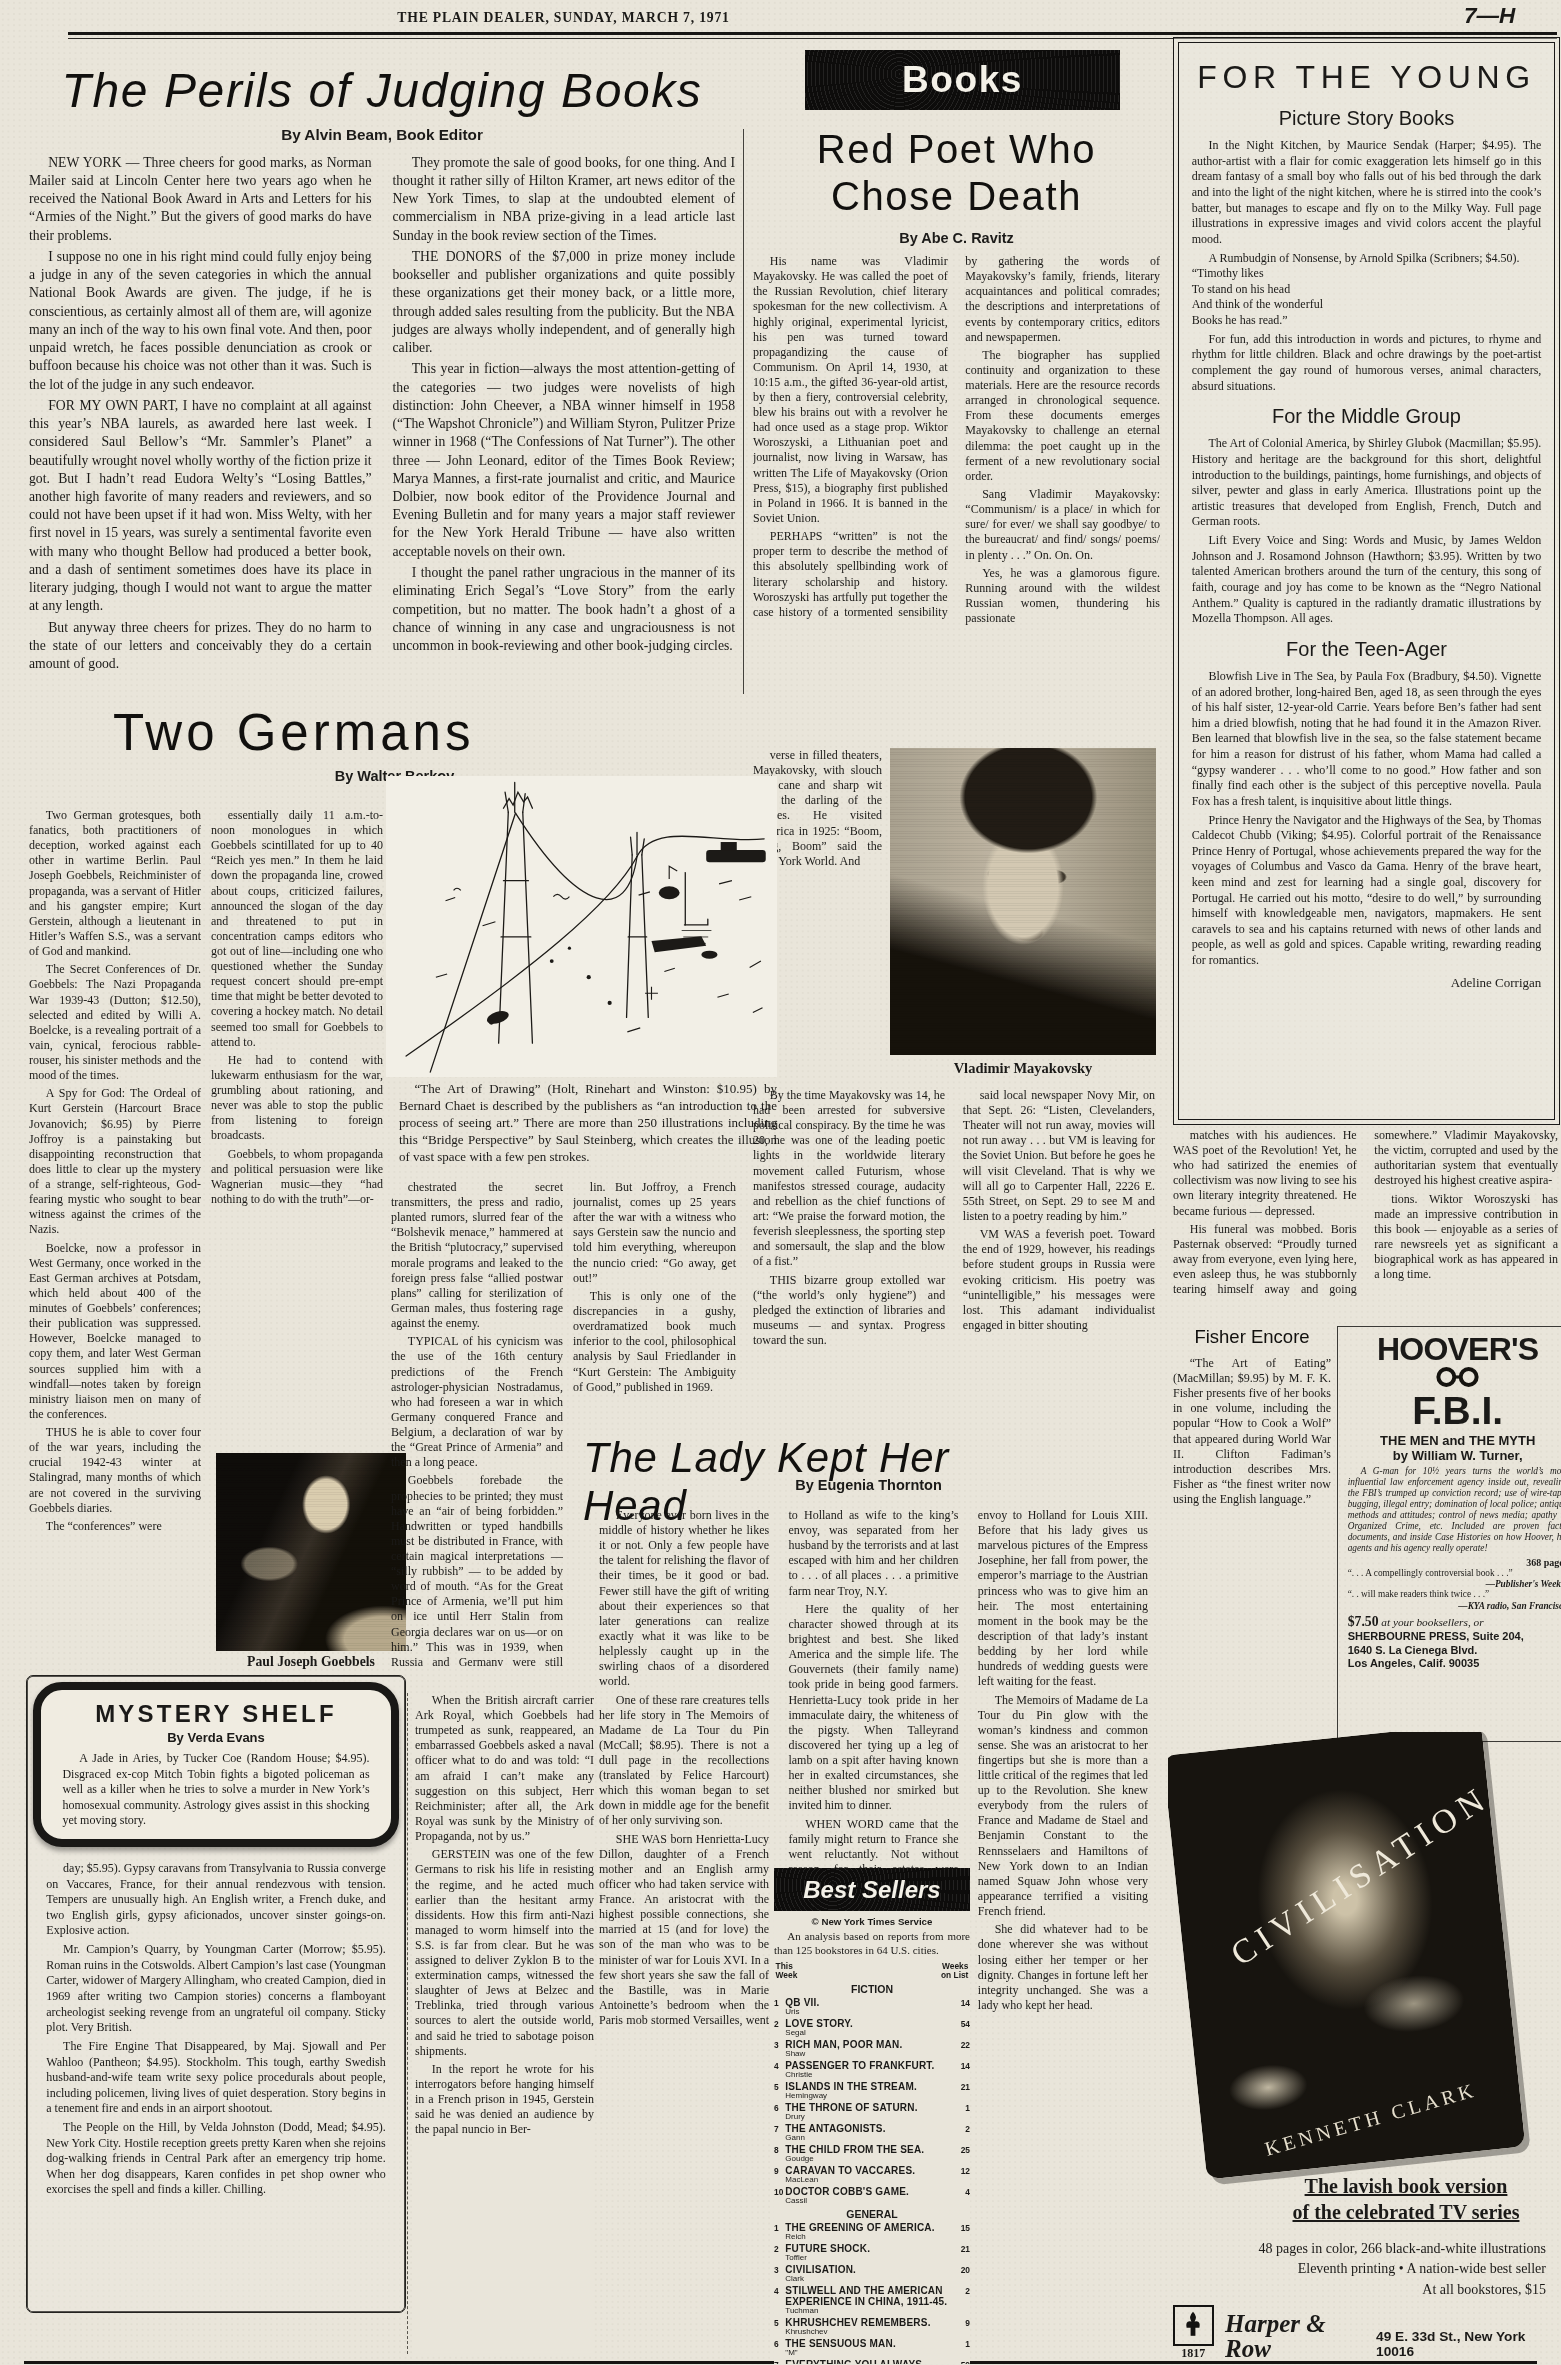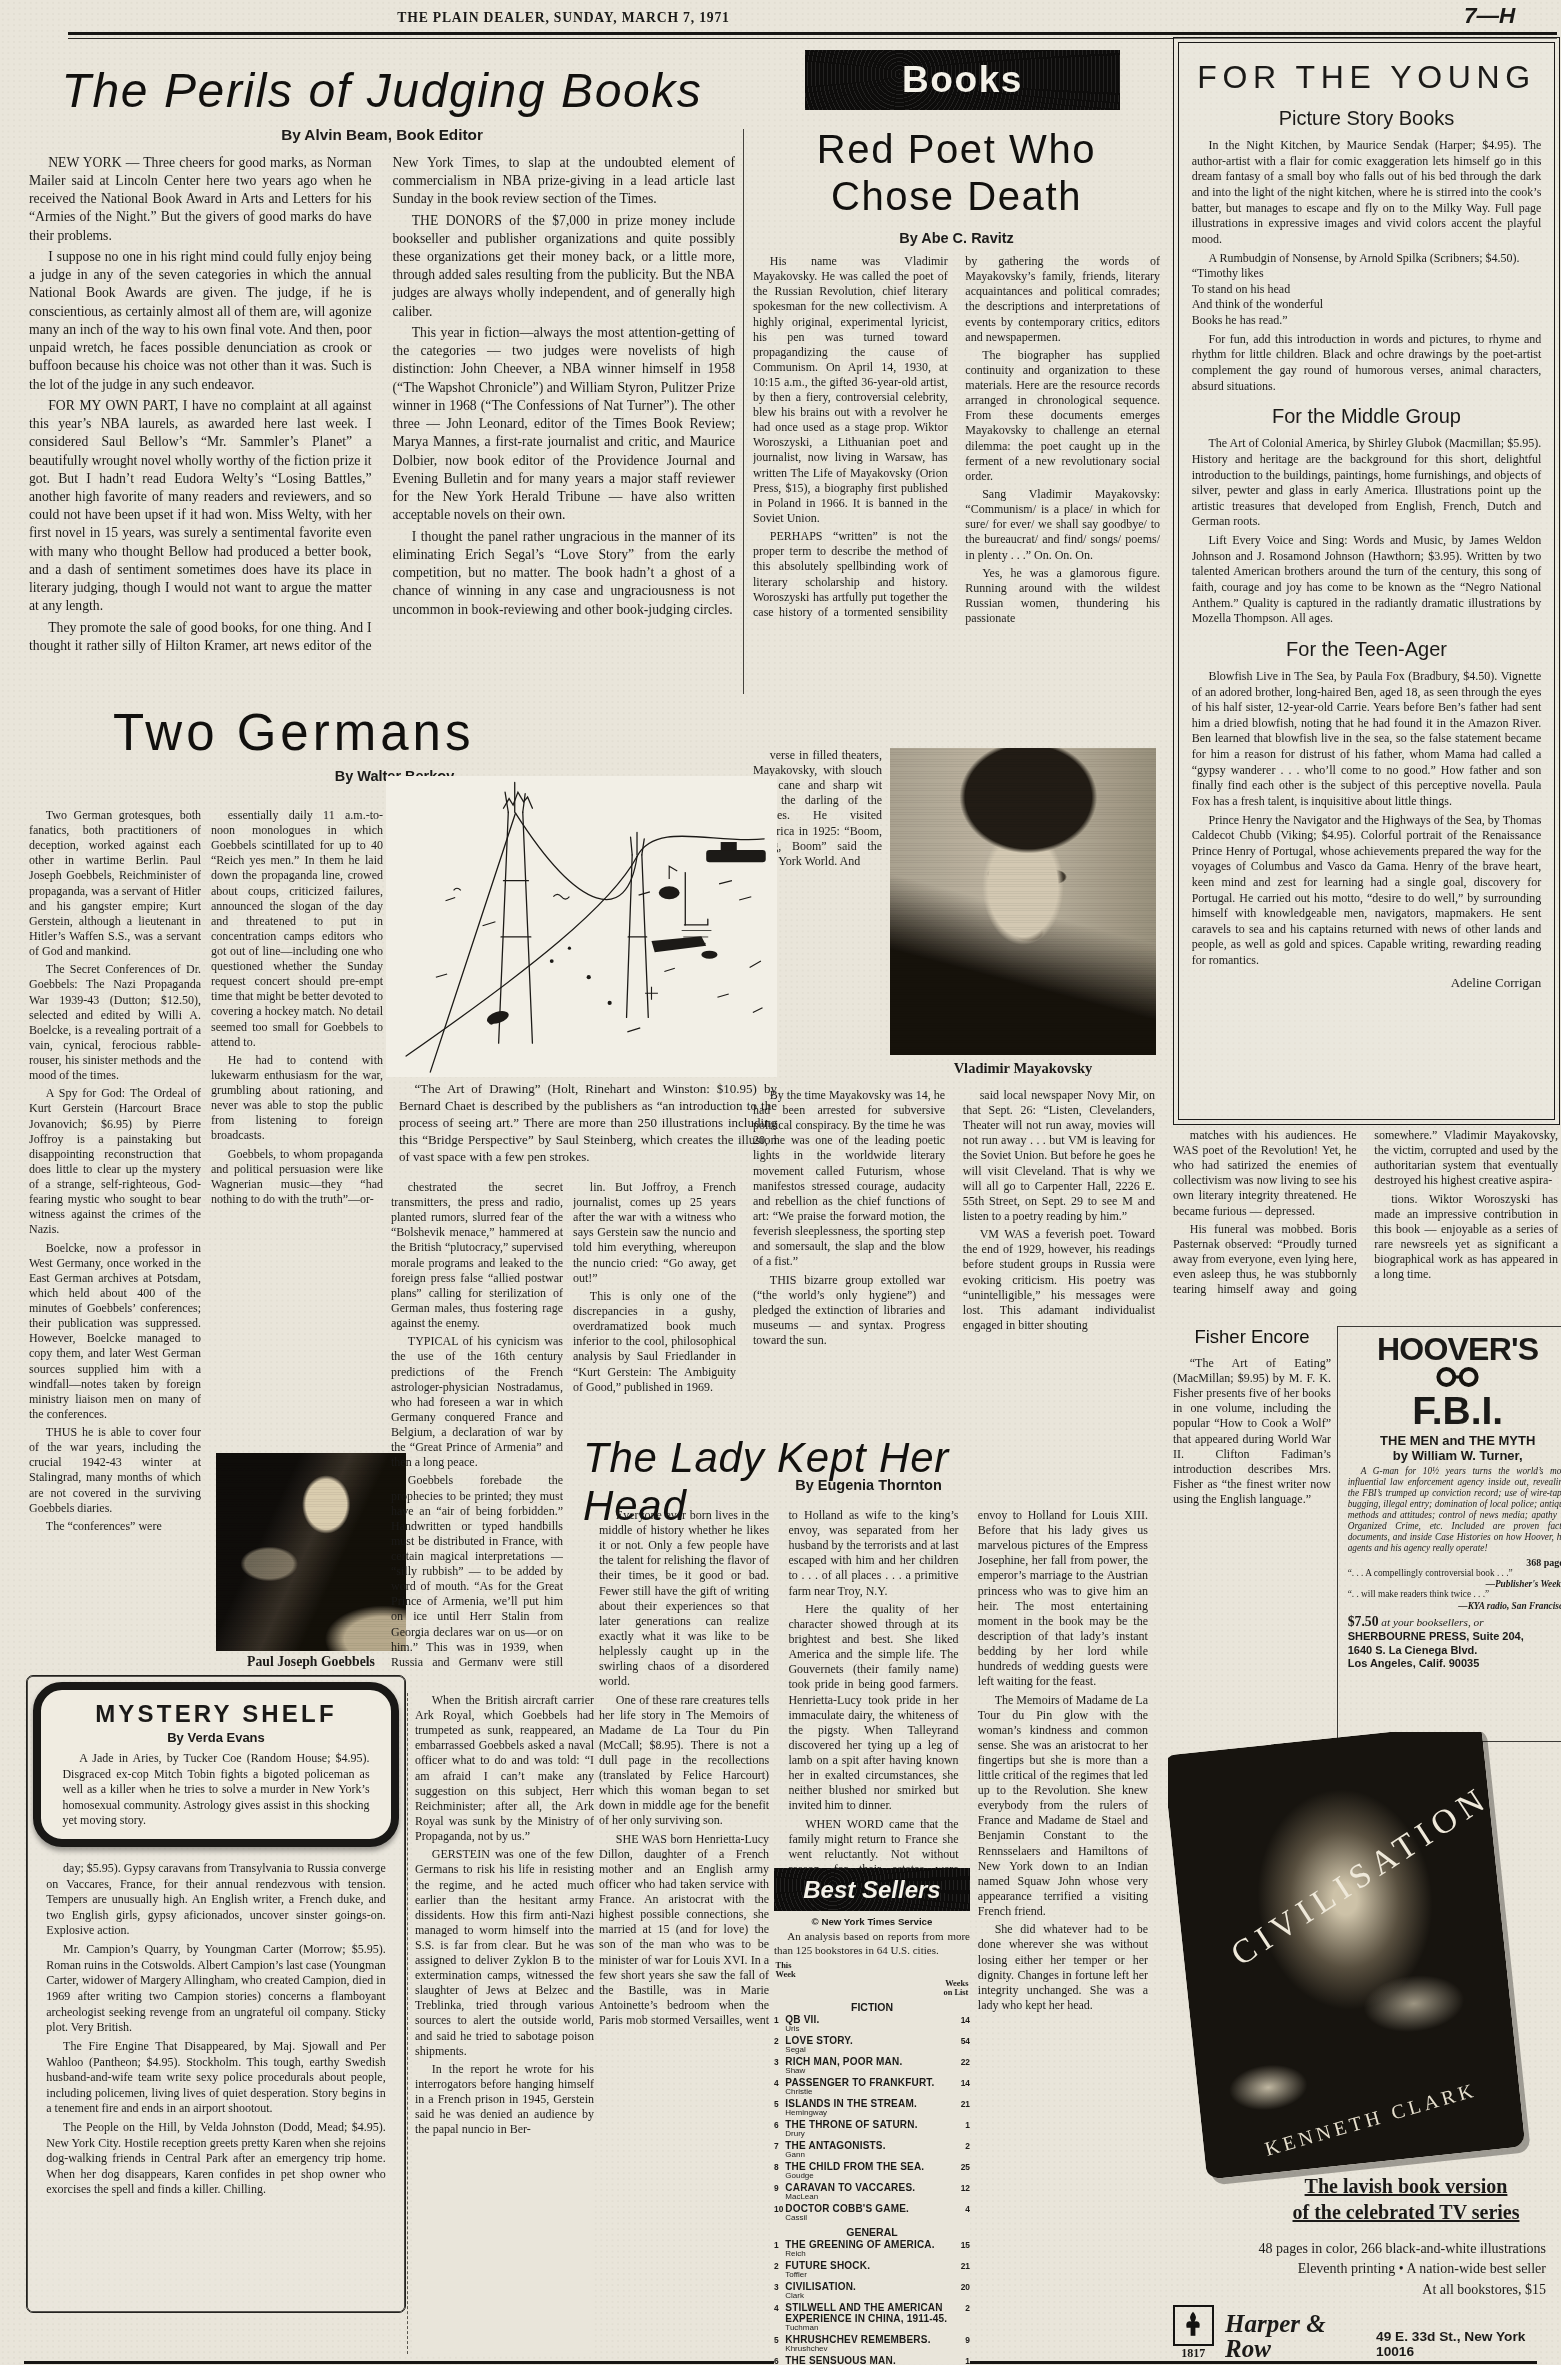--- a/index.html
+++ b/index.html
@@ -49,22 +49,22 @@
   .mys-title{text-align:center;font-family:"Liberation Sans",sans-serif;font-weight:bold;
              font-size:24px;letter-spacing:3.2px;}
   .mys-by{text-align:center;font-family:"Liberation Sans",sans-serif;font-size:13px;font-weight:bold;margin:1.6px 0 6.4px;}
   .mys-body{padding:8px 19.3px;}
   .mys-body p,.mys-frame p{font-size:12px;line-height:1.3;}
   
   .best{background:#e9e5da;z-index:6;}
   .bs-banner{height:43px;font-size:24px;font-style:italic;}
   .bs-credit{text-align:center;font-family:"Liberation Sans",sans-serif;font-weight:bold;font-size:9.7px;margin:4.8px 0 3.2px;}
   .bs-intro p{font-size:11px;line-height:1.25;text-indent:1.2em;}
-  .bs-heads{display:flex;justify-content:space-between;font-family:Liberation Serif, serif;
-            font-weight:bold;font-size:8.4px;line-height:1.05;margin:4.8px 1.6px 1.6px;white-space:pre-line;flex-direction:column;}
+  .bs-heads{display:flex;justify-content:space-between;font-family:Liberation Sans, sans-serif;
+            font-weight:bold;font-size:8.4px;line-height:1.05;margin:4.8px 1.6px 1.6px;white-space:pre-line;}
   .bs-label{text-align:center;font-family:"Liberation Sans",sans-serif;font-weight:bold;font-size:10.5px;margin:3.2px 0 1.6px;}
   .bs-item{margin:0 0 1.6px 0;}
   .bs-line{display:flex;align-items:baseline;font-family:"Liberation Sans",sans-serif;}
   .bs-rank{font-weight:bold;font-size:8.4px;width:11.3px;flex:none;}
   .bs-title{font-weight:bold;font-size:10px;line-height:1.1;letter-spacing:0.2px;flex:1;}
   .bs-weeks{font-size:8.4px;font-weight:bold;margin-left:4.8px;}
   .bs-author{font-size:8px;line-height:1.05;margin-left:11.3px;font-family:"Liberation Sans",sans-serif;}
   
   .hoover{border:0.8px solid #3b3a36;padding:6.4px 9.7px;font-family:"Liberation Serif",serif;}
   .hv-t1{font-family:"Liberation Sans",sans-serif;font-weight:bold;font-size:32px;letter-spacing:-0.8px;text-align:center;line-height:1;}
@@ -112,20 +112,21 @@
   <div class="abs rule-a"></div>
   <div class="abs rule-b"></div>
 
   <section class="abs" style="left:29px;top:45px;width:706px;height:653px;">
     <div class="head-ital" style="font-size:48px;letter-spacing:1.6px;text-align:center;">The Perils of Judging Books</div>
     <div class="byline" style="font-size:15.3px;margin:8px 0 9.7px;">By Alvin Beam, Book Editor</div>
     <div class="cols2 body17" style="height:531px;">
         <p>NEW YORK — Three cheers for good marks, as Norman Mailer said at Lincoln Center here two years ago when he received the National Book Award in Arts and Letters for his “Armies of the Night.” But the givers of good marks do have their problems.</p>
         <p>I suppose no one in his right mind could fully enjoy being a judge in any of the seven categories in which the annual National Book Awards are given. The judge, if he is conscientious, as certainly almost all of them are, will agonize many an inch of the way to his own final vote. And then, poor unpaid wretch, he faces possible denunciation as crook or buffoon because his choice was not other than it was. Such is the lot of the judge in any such endeavor.</p>
         <p>FOR MY OWN PART, I have no complaint at all against this year’s NBA laurels, as awarded here last week. I considered Saul Bellow’s “Mr. Sammler’s Planet” a beautifully wrought novel wholly worthy of the fiction prize it got. But I hadn’t read Eudora Welty’s “Losing Battles,” another high favorite of many readers and reviewers, and so could not have been upset if it had won. Miss Welty, with her first novel in 15 years, was surely a sentimental favorite even with many who thought Bellow had produced a better book, and a dash of sentiment sometimes does have its place in literary judging, though I would not want to argue the matter at any length.</p>
+        <p>But anyway three cheers for prizes. They do no harm to the state of our letters and conceivably they do a certain amount of good.</p>
         <p>They promote the sale of good books, for one thing. And I thought it rather silly of Hilton Kramer, art news editor of the New York Times, to slap at the undoubted element of commercialism in NBA prize-giving in a lead article last Sunday in the book review section of the Times.</p>
         <p>THE DONORS of the $7,000 in prize money include bookseller and publisher organizations and quite possibly these organizations get their money back, or a little more, through added sales resulting from the publicity. But the NBA judges are always wholly independent, and of generally high caliber.</p>
         <p>This year in fiction—always the most attention-getting of the categories — two judges were novelists of high distinction: John Cheever, a NBA winner himself in 1958 (“The Wapshot Chronicle”) and William Styron, Pulitzer Prize winner in 1968 (“The Confessions of Nat Turner”). The other three — John Leonard, editor of the Times Book Review; Marya Mannes, a first-rate journalist and critic, and Maurice Dolbier, now book editor of the Providence Journal and Evening Bulletin and for many years a major staff reviewer for the New York Herald Tribune — have also written acceptable novels on their own.</p>
         <p>I thought the panel rather ungracious in the manner of its eliminating Erich Segal’s “Love Story” from the early competition, but no matter. The book hadn’t a ghost of a chance of winning in any case and ungraciousness is not uncommon in book-reviewing and other book-judging circles.</p>
       </div>
   </section>
 
   <div class="abs vrule" style="left:743px;top:129px;height:565px;"></div>
 
   <div class="abs banner" style="left:805px;top:50px;width:315px;height:60px;font-size:37px;letter-spacing:1.6px;">Books</div>

